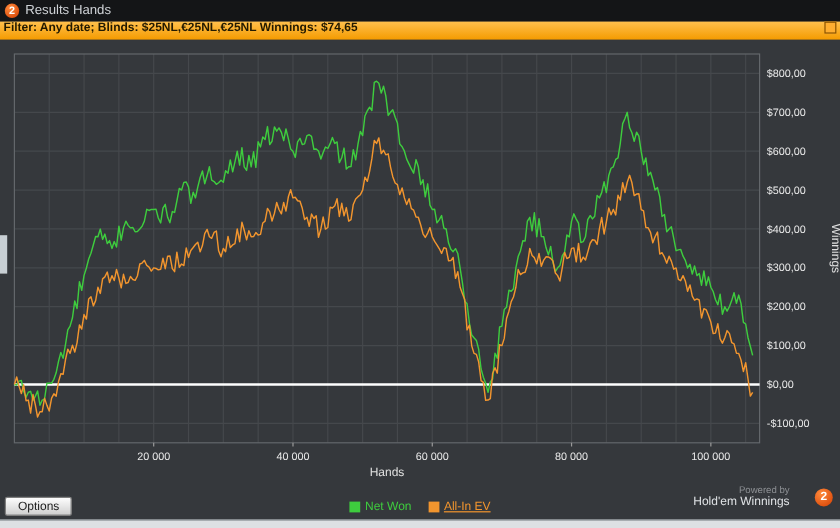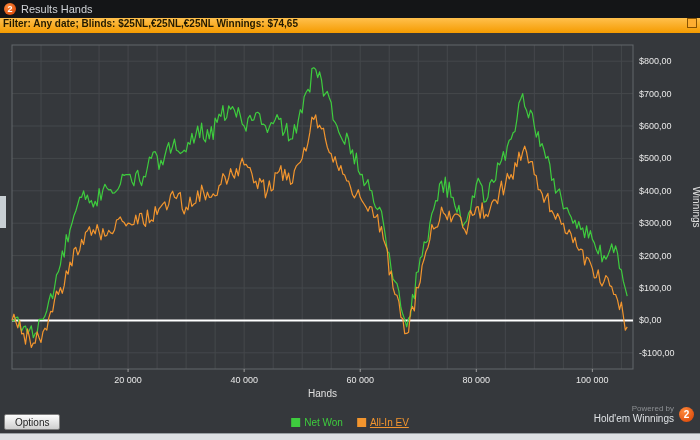--- a/index.html
+++ b/index.html
@@ -17,21 +17,21 @@
   .filter-icon{margin-left:auto;width:10px;height:10px;background:#ffae30;border:1px solid #8a5400;box-sizing:border-box;flex:0 0 auto;}
   .chart-area{position:absolute;top:33px;left:0;width:700px;height:370px;}
   svg text{font-family:"Liberation Sans",sans-serif;}
   .bottom-area{position:absolute;top:403px;left:0;right:0;height:30px;}
   .options-btn{position:absolute;left:4px;bottom:3px;height:16px;padding:0 10px;font-size:10px;color:#1d1d1d;
                background:linear-gradient(#fdfdfd,#cfcfcf);border:1px solid #7e7e7e;border-radius:2px;
                font-family:"Liberation Sans",sans-serif;cursor:pointer;text-align:right;}
   .legend{position:absolute;left:50%;bottom:5px;transform:translateX(-50%);display:flex;gap:14px;white-space:nowrap;}
   .legend-item{display:inline-flex;align-items:center;gap:4px;font-size:10px;}
   .swatch{width:9px;height:9px;display:inline-block;}
-  .powered{position:absolute;right:6px;top:1px;display:flex;align-items:center;gap:5px;justify-content:flex-end;}
+  .powered{position:absolute;right:6px;top:1px;display:flex;align-items:center;gap:21px;justify-content:flex-end;}
   .powered-line1{font-size:8px;color:#8d9094;text-align:right;}
   .powered-line2{font-size:10px;color:#dfe2e5;}
   .hm-logo{width:15px;height:15px;border-radius:50%;
            background:radial-gradient(circle at 35% 30%, #ff8a3c, #d43d00);
            color:#fff;font-size:10px;font-weight:bold;display:flex;align-items:center;justify-content:center;flex:0 0 auto;}
   .left-sliver{position:absolute;left:0;top:196px;width:6px;height:32px;background:#c8cfd4;}
   .bottom-sliver{position:absolute;left:0;top:433px;width:700px;height:7px;background:#dde0e3;
                  border-top:1px solid #9aa0a4;box-sizing:border-box;}
 </style>
 </head>

